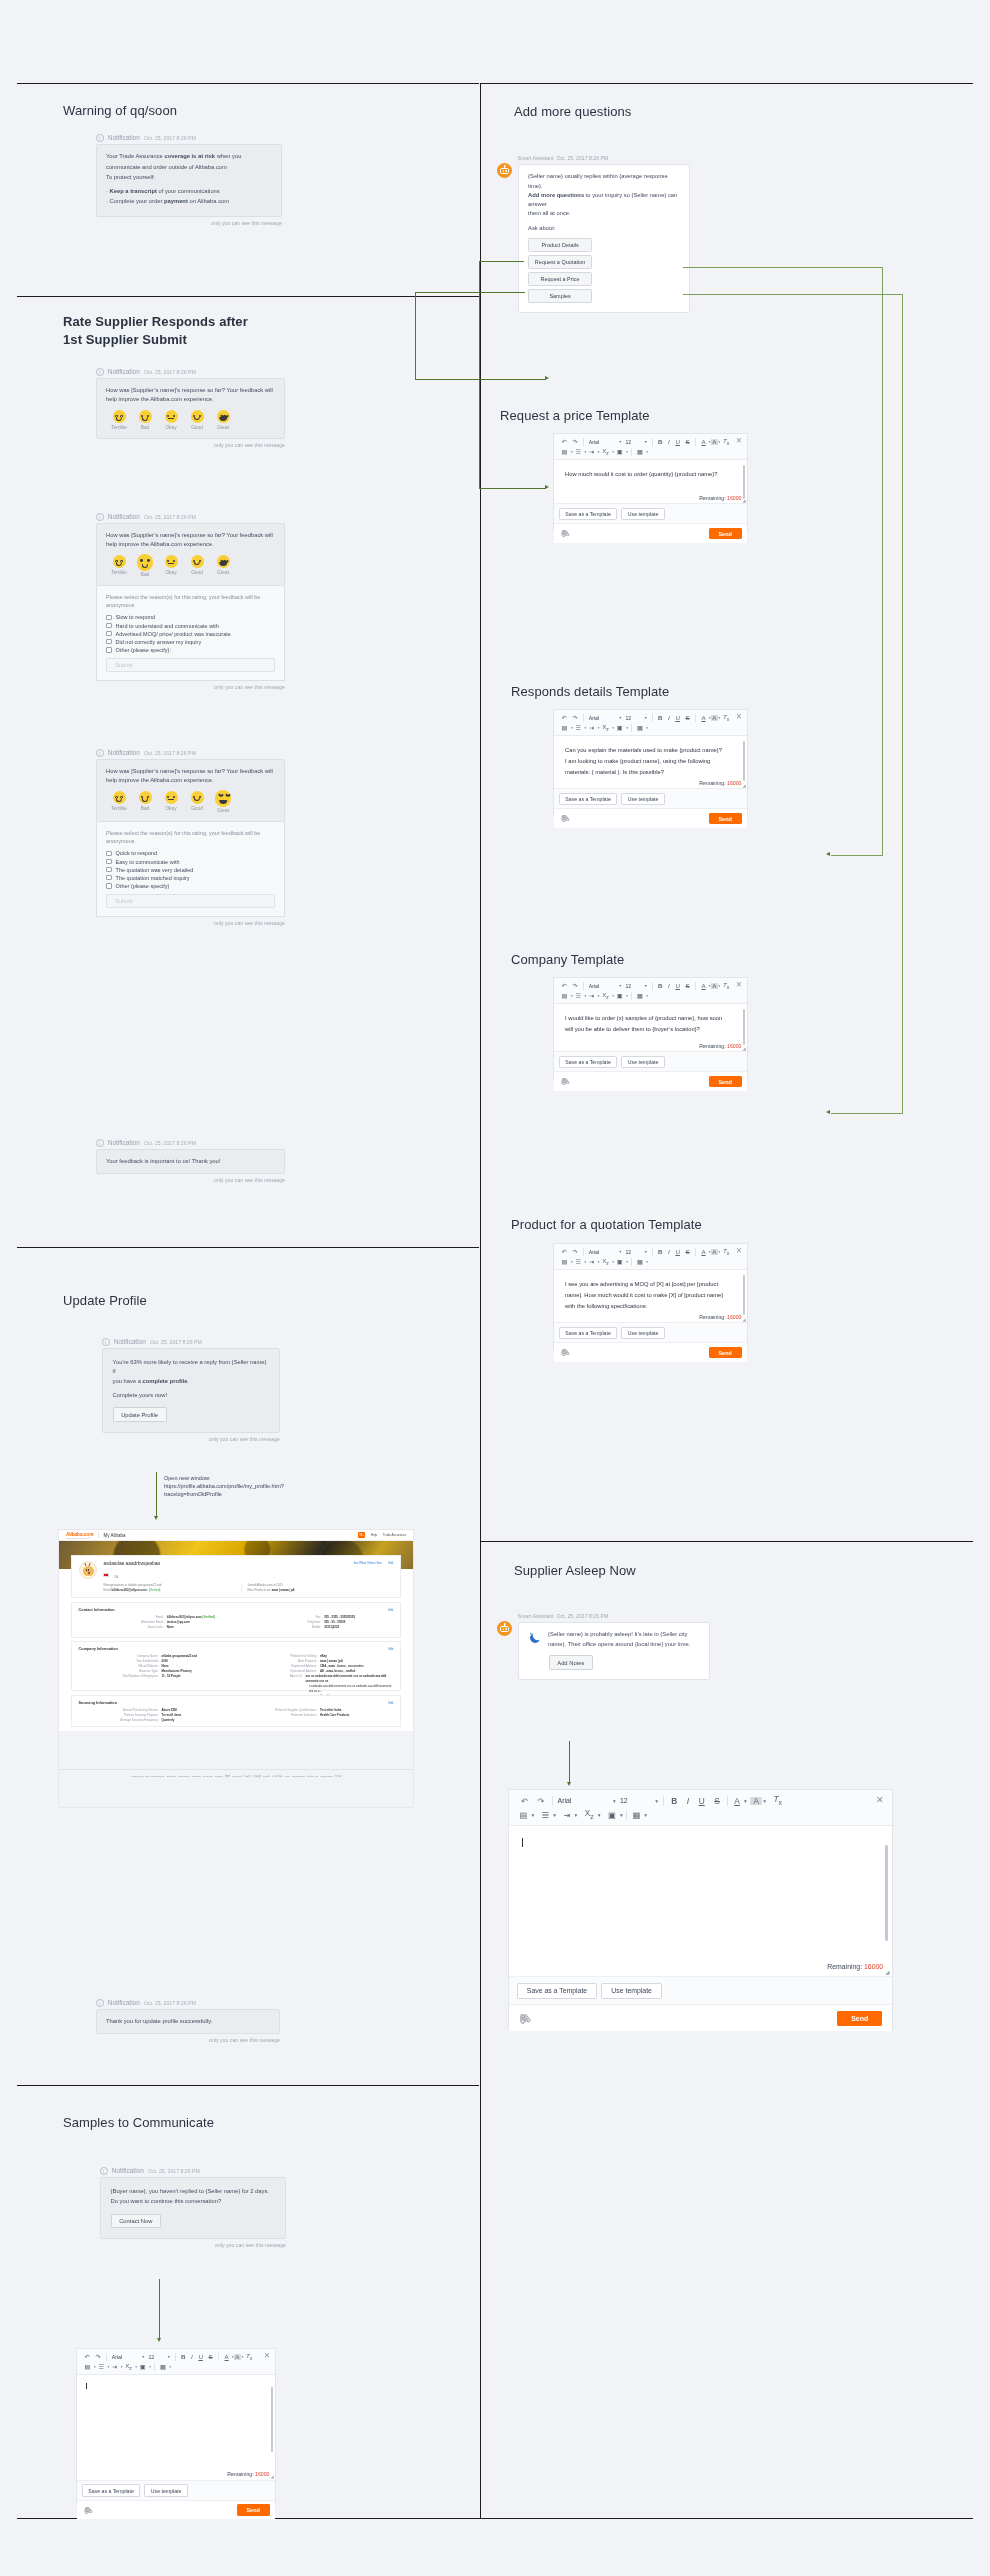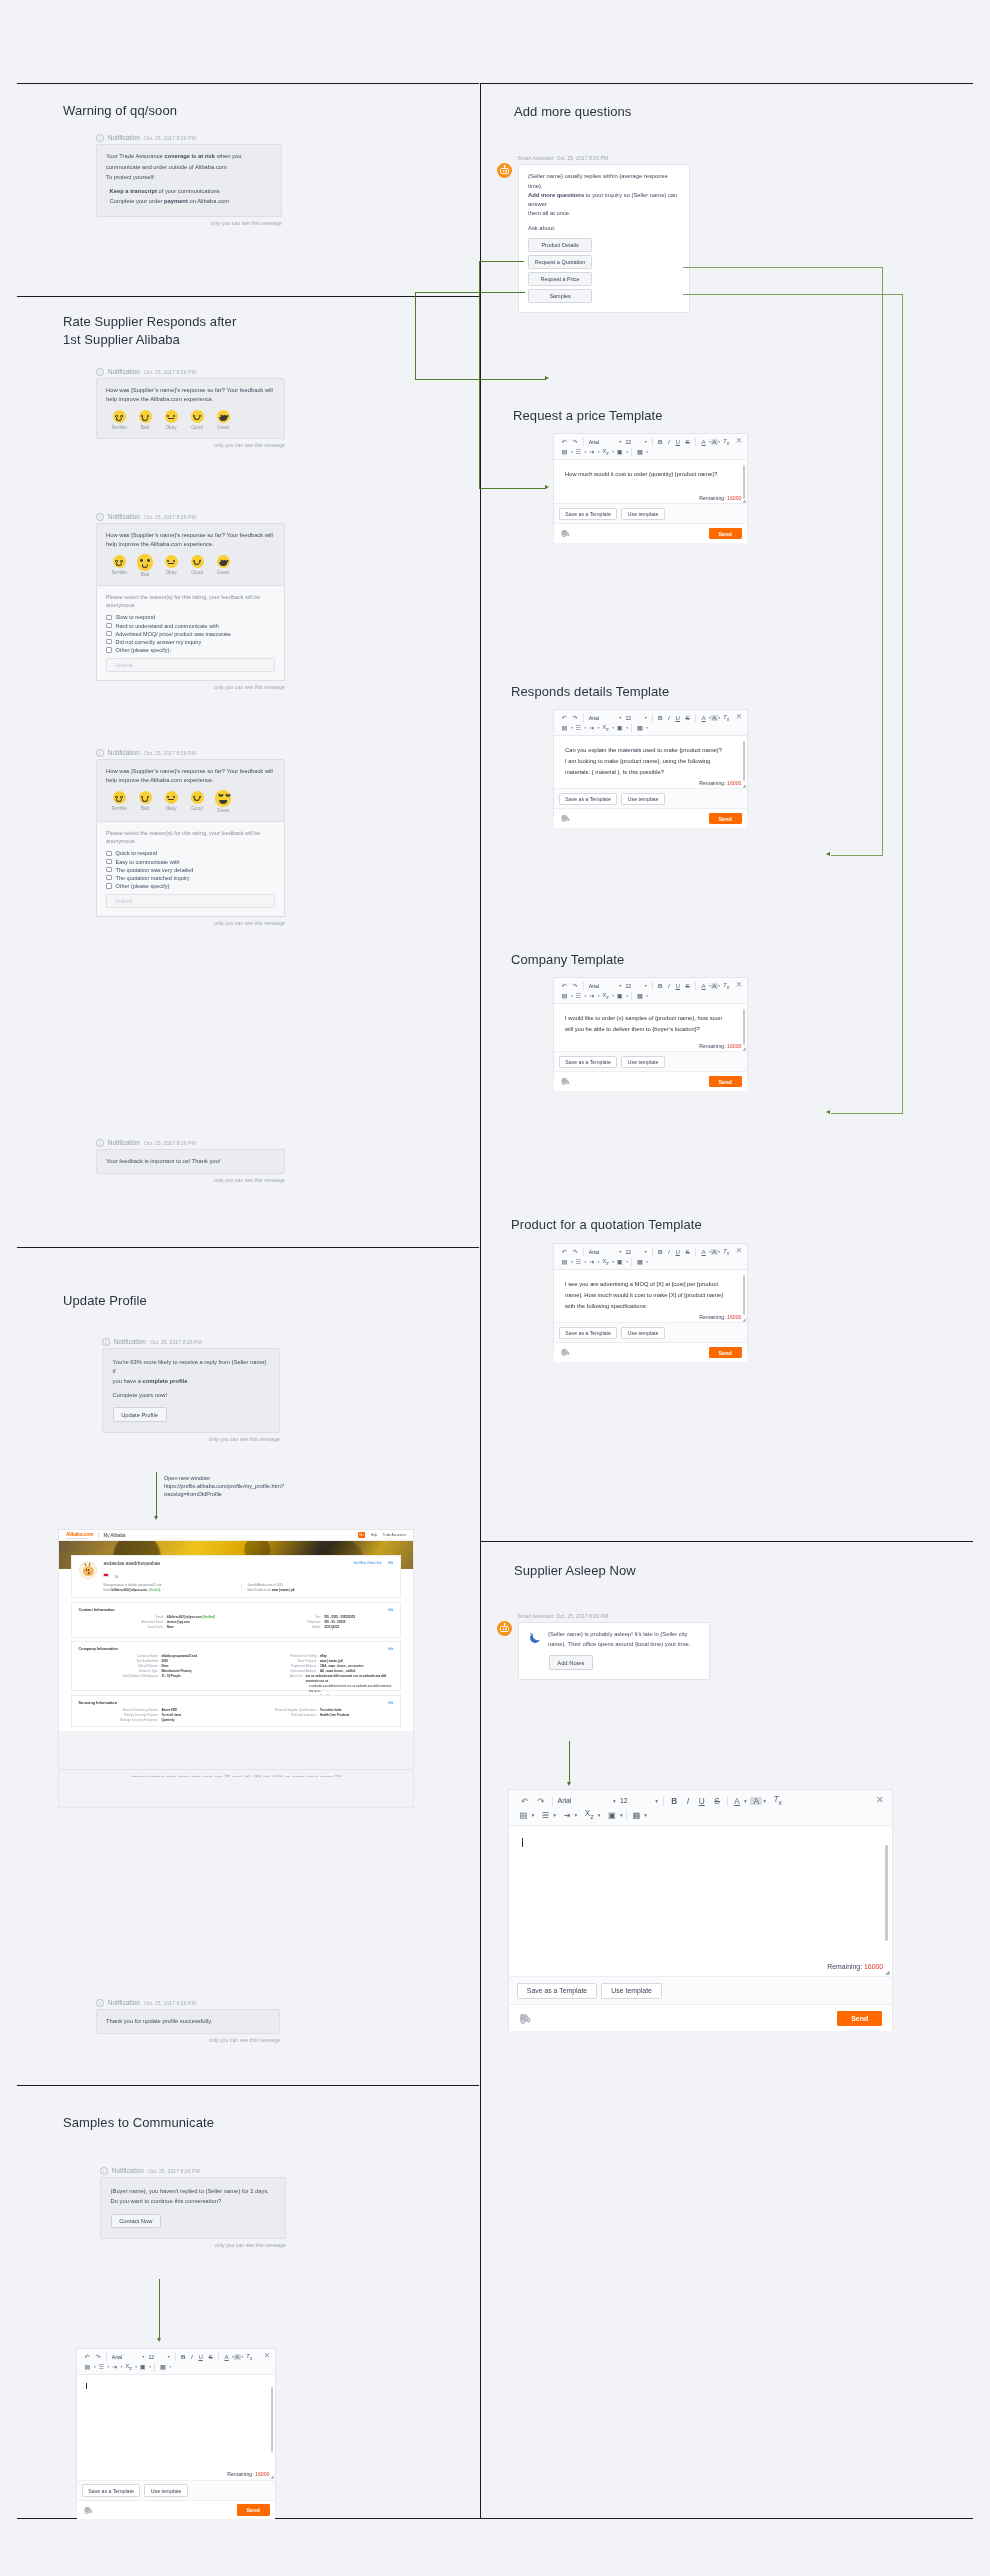--- a/index.html
+++ b/index.html
@@ -230,23 +230,23 @@
       <p class="sp">
         <span>· </span><b>Keep a transcript</b><span> of your communications</span>
       </p>
       <p>
         <span>· Complete your order </span><b>payment</b><span> on Alibaba.com</span>
       </p>
     </div>
     <div class="only-you">only you can see this message</div>
   </div>
 
-  <div class="sec-title" style="position:absolute; left:63px; top:313px; width:227px;">
+  <div class="sec-title" style="position:absolute; left:63px; top:313px; width:227px;font-weight:bold;">
     <div>Rate Supplier Responds after</div>
-    <div>1st Supplier Alibaba</div>
+    <div>1st Supplier Submit</div>
   </div>
 
   <div style="position:absolute; left:96px; top:368px; width:189px;">
     <div class="notif-head">
       <span class="i-icon">i</span>
       <span class="notif-label">Notification</span>
       <span class="notif-time">Oct. 25, 2017 8:26 PM</span>
     </div>
     <div class="bubble">
       <p>How was [Supplier’s name]’s response so far? Your feedback will help improve the Alibaba.com experience.</p>
@@ -831,21 +831,21 @@
   <div style="position:absolute; left:203px; top:267px; width:200px; height:1px; background:#7fa05a;"></div>
   <div style="position:absolute; left:402px; top:267px; width:1px; height:589px; background:#7fa05a;"></div>
   <div style="position:absolute; left:351px; top:855px; width:52px; height:1px; background:#7fa05a;"></div>
   <div class="arrow-head-l" style="left:346px; top:852px;"></div>
 
   <div style="position:absolute; left:203px; top:294px; width:220px; height:1px; background:#7fa05a;"></div>
   <div style="position:absolute; left:422px; top:294px; width:1px; height:819px; background:#7fa05a;"></div>
   <div style="position:absolute; left:351px; top:1113px; width:72px; height:1px; background:#7fa05a;"></div>
   <div class="arrow-head-l" style="left:346px; top:1110px;"></div>
 
-  <div class="sec-title" style="position:absolute; left:33px; top:407px;text-align:right;">Request a price Template</div>
+  <div class="sec-title" style="position:absolute; left:20px; top:407px;text-align:right;">Request a price Template</div>
   <div class="editor" style="position:absolute; left:73px; top:433px; width:195px; height:98px;">
     <div class="ed-close">✕</div>
     <div class="ed-toolbar">
       <div class="tb-row">
         <span class="tb-ico">↶</span>
         <span class="tb-ico">↷</span>
         <span class="tb-sep"></span>
         <span class="tb-select fontname">
             <span class="lbl">Arial</span>
             <span class="car">▾</span>

